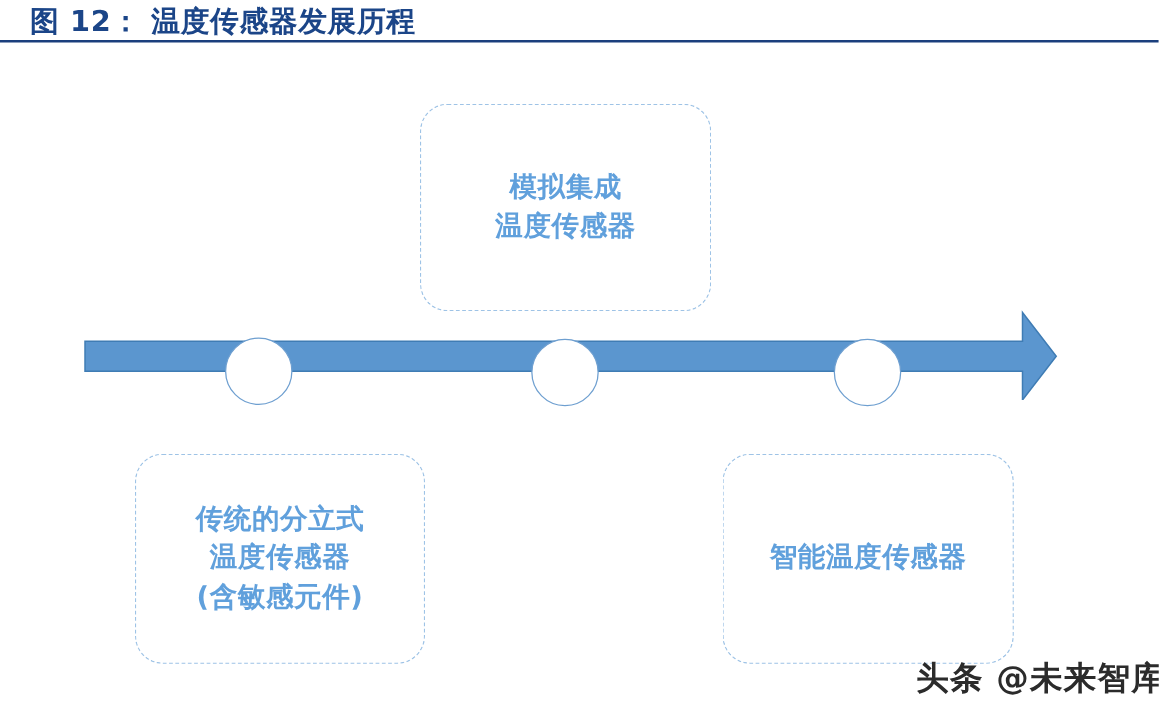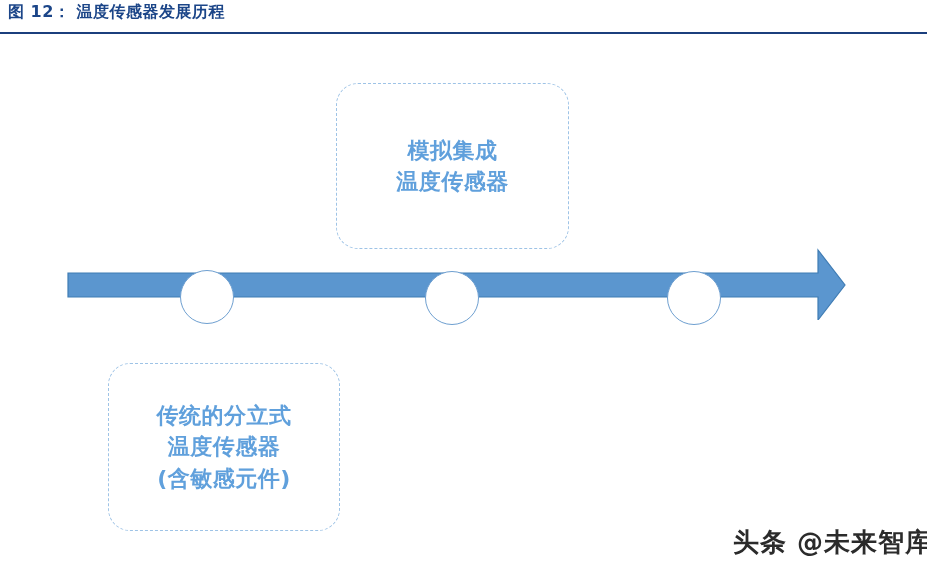--- a/index.html
+++ b/index.html
@@ -18,23 +18,23 @@
   
   #figure-header {
     position: absolute;
     left: 0;
     top: 0;
     width: 927px;
     height: 36px;
   }
   #figure-title {
     position: absolute;
-    left: 8px;
+    left: 24px;
     top: 2px;
-    font-size: 16px;
+    font-size: 23px;
     font-weight: bold;
     color: #1b4588;
     letter-spacing: 0.5px;
     white-space: nowrap;
   }
   #header-rule {
     position: absolute;
     left: 0;
     top: 32px;
     width: 927px;
@@ -152,16 +152,19 @@
     <div class="stage-label">模拟集成
 温度传感器</div>
   </div>
 
   <div id="stage-box-traditional" class="stage-box">
     <div class="stage-label">传统的分立式
 温度传感器
 (含敏感元件)</div>
   </div>
 
+  <div id="stage-box-smart" class="stage-box">
+    <div class="stage-label">智能温度传感器</div>
+  </div>
 
   <div id="watermark">头条 @未来智库</div>
 
 </div>
 
 </body></html>

